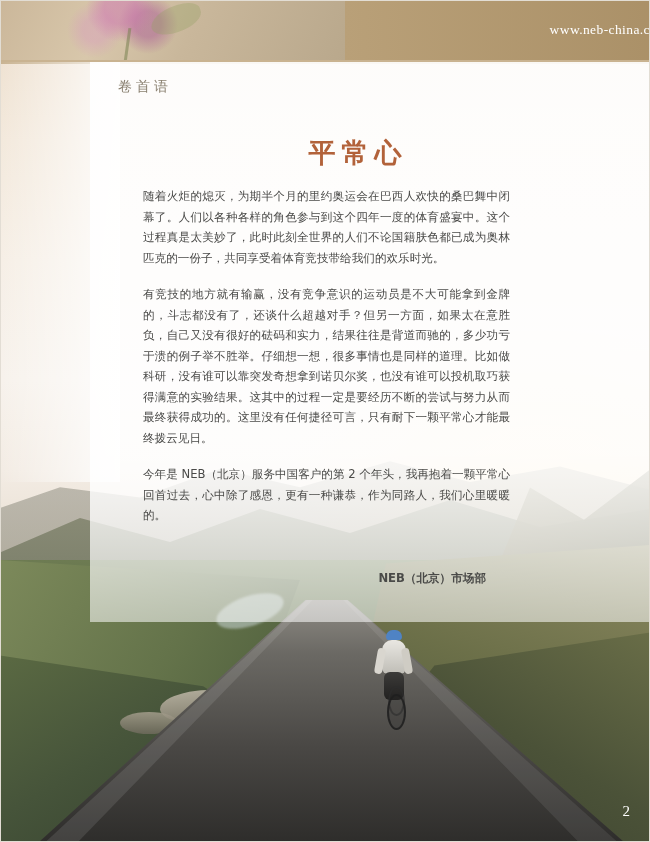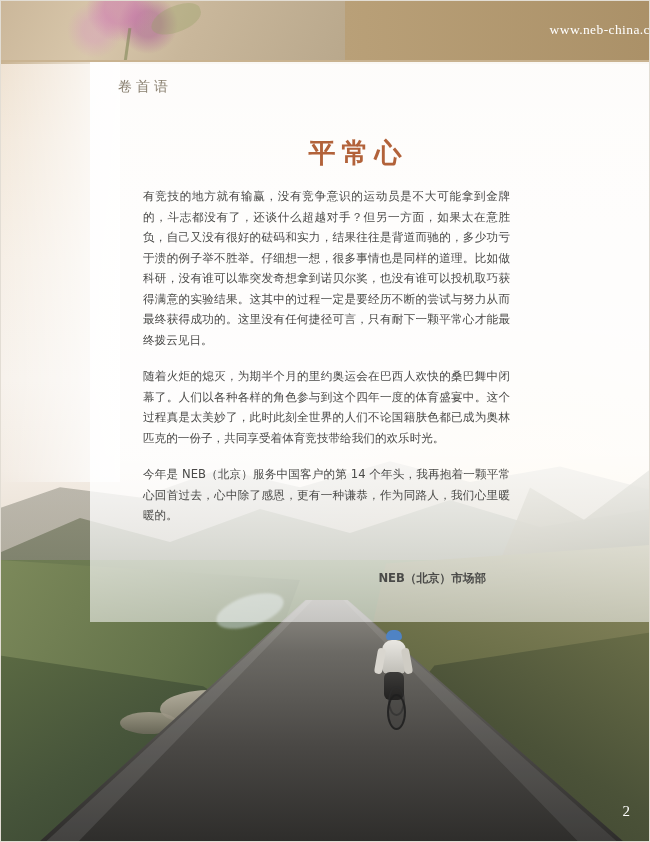--- a/index.html
+++ b/index.html
@@ -405,23 +405,23 @@
 
     <div class="scrim-left"></div>
     <div class="scrim"></div>
   </div>
 
   <div class="content">
     <div class="kicker">卷首语</div>
     <div class="title">平常心</div>
 
     <div class="body">
+      <p>随着火炬的熄灭，为期半个月的里约奥运会在巴西人欢快的桑巴舞中闭幕了。人们以各种各样的角色参与到这个四年一度的体育盛宴中。这个过程真是太美妙了，此时此刻全世界的人们不论国籍肤色都已成为奥林匹克的一份子，共同享受着体育竞技带给我们的欢乐时光。</p>
       <p>有竞技的地方就有输赢，没有竞争意识的运动员是不大可能拿到金牌的，斗志都没有了，还谈什么超越对手？但另一方面，如果太在意胜负，自己又没有很好的砝码和实力，结果往往是背道而驰的，多少功亏于溃的例子举不胜举。仔细想一想，很多事情也是同样的道理。比如做科研，没有谁可以靠突发奇想拿到诺贝尔奖，也没有谁可以投机取巧获得满意的实验结果。这其中的过程一定是要经历不断的尝试与努力从而最终获得成功的。这里没有任何捷径可言，只有耐下一颗平常心才能最终拨云见日。</p>
-      <p>随着火炬的熄灭，为期半个月的里约奥运会在巴西人欢快的桑巴舞中闭幕了。人们以各种各样的角色参与到这个四年一度的体育盛宴中。这个过程真是太美妙了，此时此刻全世界的人们不论国籍肤色都已成为奥林匹克的一份子，共同享受着体育竞技带给我们的欢乐时光。</p>
-      <p>今年是 NEB（北京）服务中国客户的第 14 个年头，我再抱着一颗平常心回首过去，心中除了感恩，更有一种谦恭，作为同路人，我们心里暖暖的。</p>
+      <p>今年是 NEB（北京）服务中国客户的第 2 个年头，我再抱着一颗平常心回首过去，心中除了感恩，更有一种谦恭，作为同路人，我们心里暖暖的。</p>
     </div>
 
     <div class="sign">
       <div>NEB（北京）市场部</div>
     </div>
 
     <div class="page-number">2</div>
   </div>
 
   <div class="border-frame"></div>

